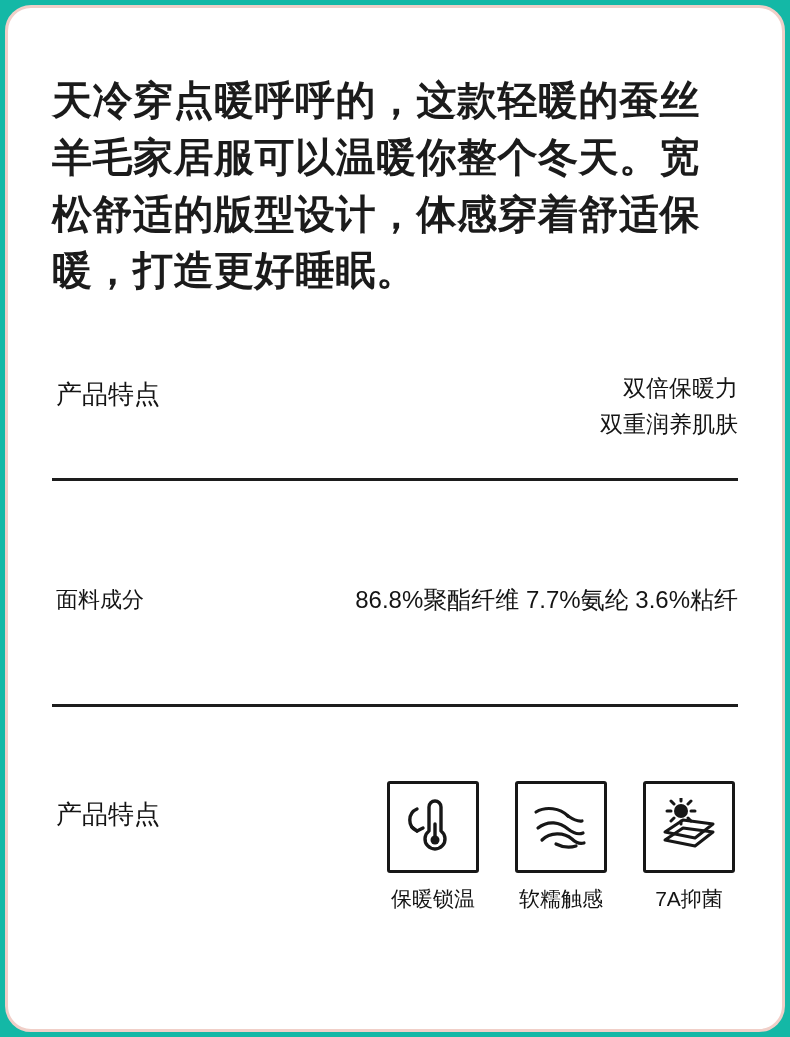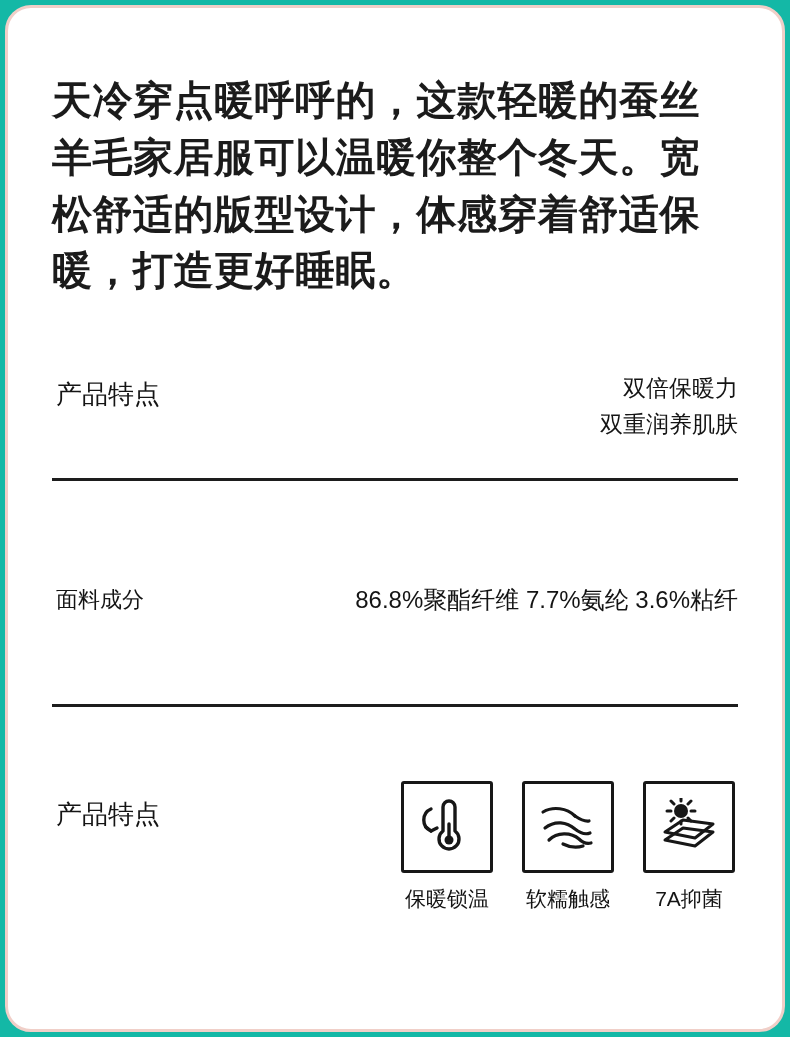--- a/index.html
+++ b/index.html
@@ -87,21 +87,21 @@
     color: #141414;
     white-space: nowrap;
   }
 
   
   .sec-functions { margin-top: 74px; }
   .sec-functions .row-label { padding-top: 16px; }
   .icon-group {
     display: flex;
     align-items: flex-start;
-    gap: 23px;
+    gap: 30px;
   }
   .icon-item {
     display: flex;
     flex-direction: column;
     align-items: center;
     width: 98px;
   }
   .icon-box {
     width: 92px;
     height: 92px;

